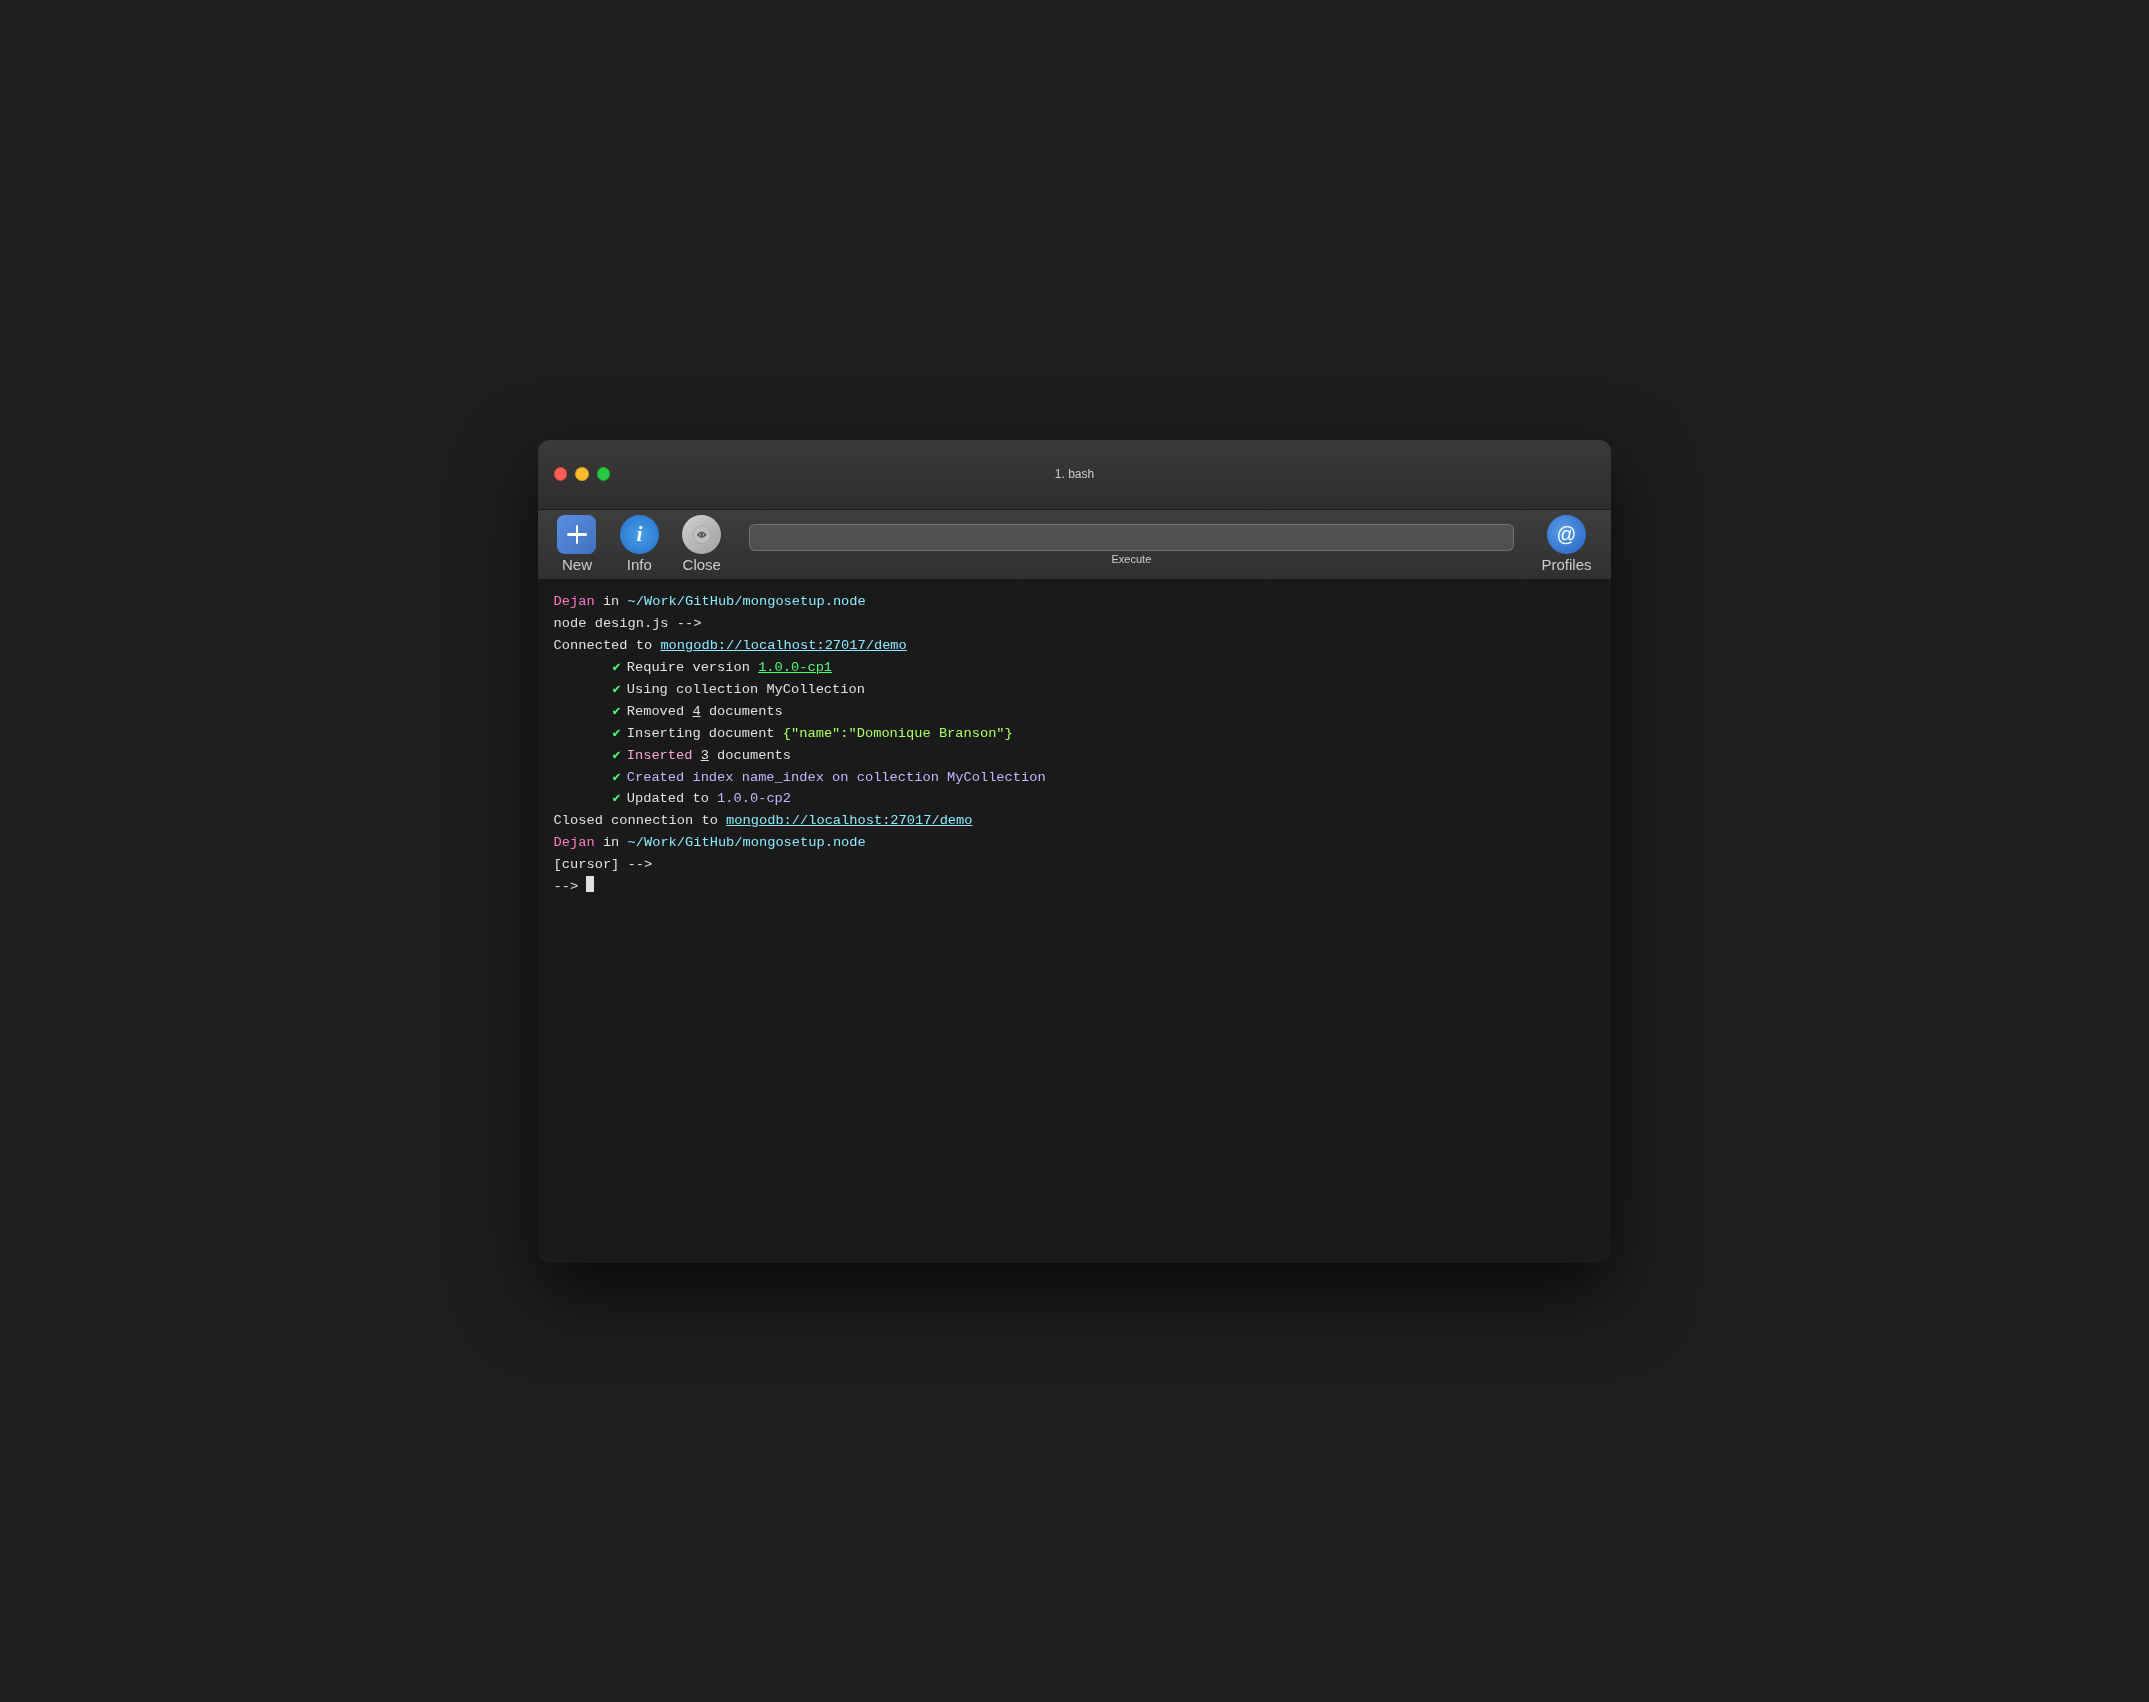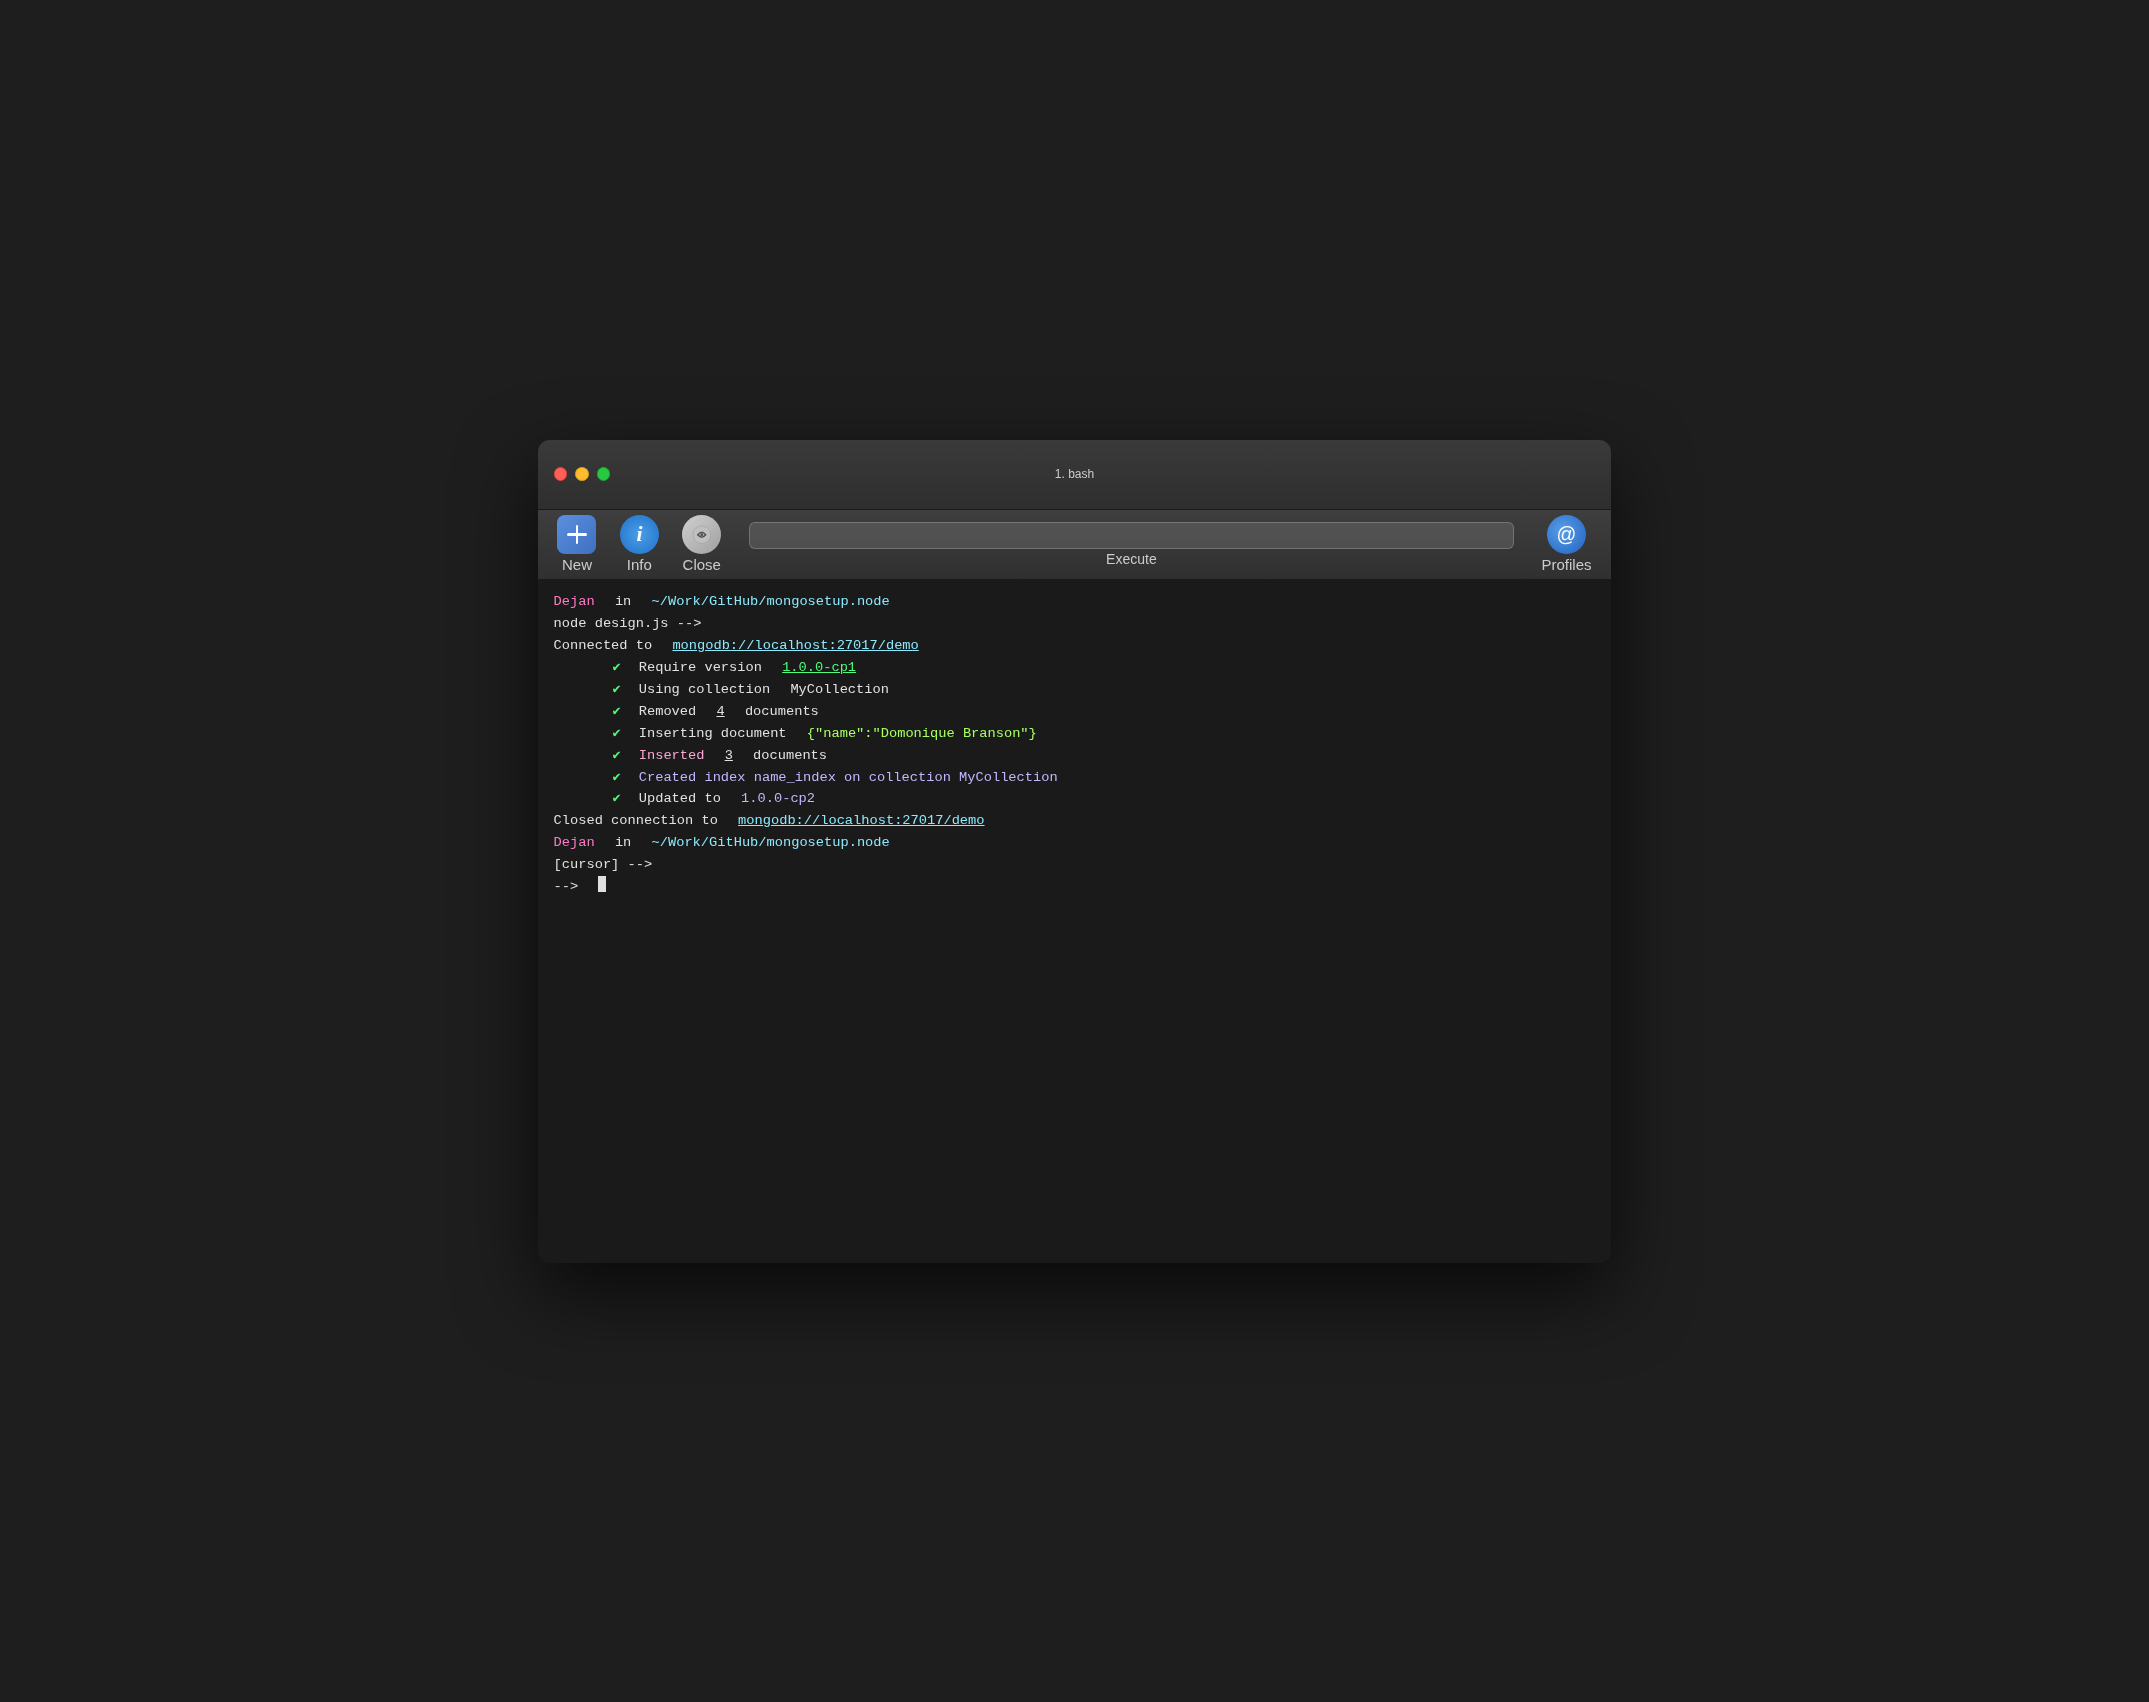--- a/index.html
+++ b/index.html
@@ -145,21 +145,21 @@
       border: 1px solid rgba(255,255,255,0.2);
       border-radius: 5.9px;
       outline: none;
       color: #fff;
       padding: 0 7.8px;
       font-size: 12.7px;
     }
 
     .execute-label {
       color: #ccc;
-      font-size: 14px;
+      font-size: 11px;
       text-align: center;
       margin-top: 2px;
     }
 
     .execute-col {
       display: flex;
       flex-direction: column;
       align-items: center;
       flex: 1;
       margin: 0 11.7px;
@@ -179,21 +179,21 @@
     .terminal {
       background: #1a1a1a;
       padding: 11.7px 15.6px;
       font-family: 'Courier New', Courier, monospace;
       font-size: 13.7px;
       line-height: 1.6;
       min-height: 683px;
       color: #e0e0e0;
     }
 
-    .line { display: flex; flex-wrap: wrap; gap: 12px; }
+    .line { display: flex; flex-wrap: wrap; }
 
     .cursor {
       display: inline-block;
       width: 7.8px;
       height: 15.6px;
       background: #e0e0e0;
       vertical-align: middle;
       animation: blink 1s step-end infinite;
     }
 

